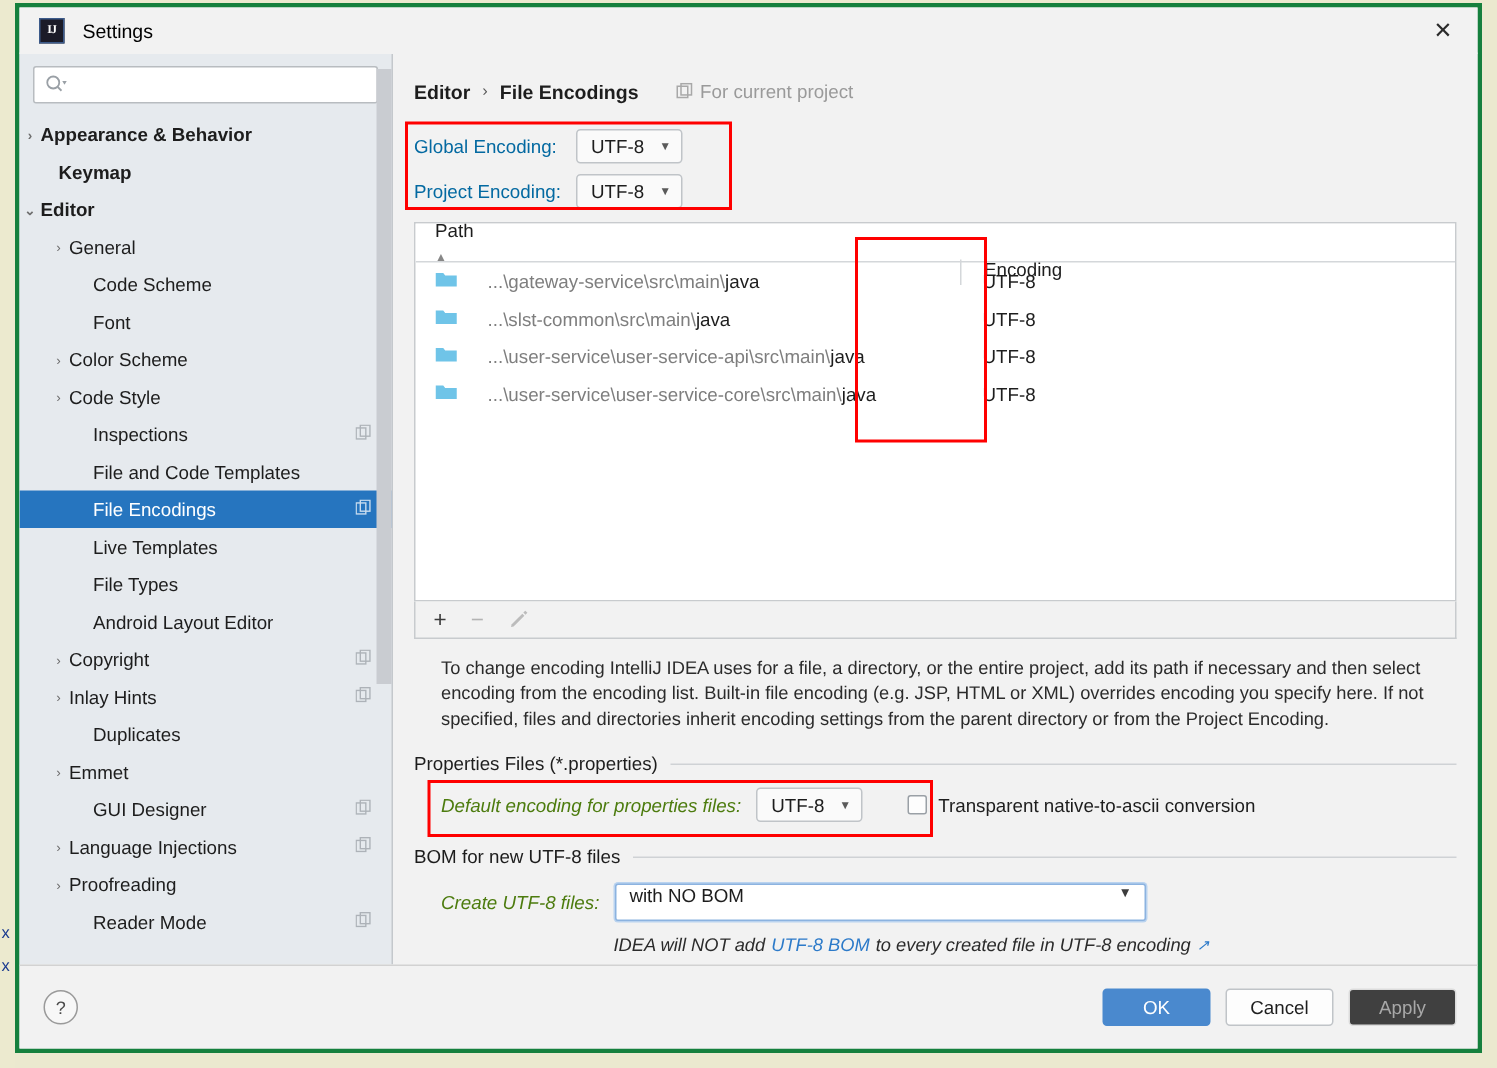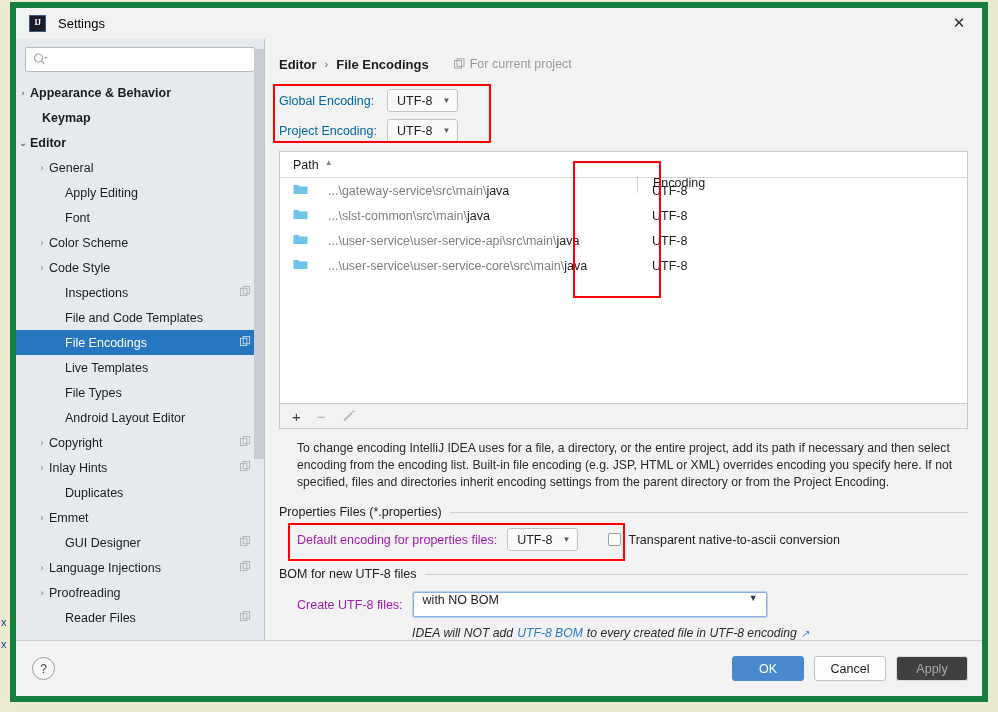--- a/index.html
+++ b/index.html
@@ -16,21 +16,21 @@
   }
   .desktop-artifact {
     position: absolute; font-size: 11px; color: #1a3a8f;
     font-family: "Liberation Sans", sans-serif;
   }
   .dialog {
     position: absolute;
     left: 10px; top: 2px;
     width: 978px; height: 700px;
     background: #f2f2f2;
-    border: 6px solid #15803d;
+    border: 3px solid #15803d;
     box-sizing: border-box;
     display: flex; flex-direction: column;
   }
   
   .titlebar {
     height: 30px; min-height: 30px;
     background: #f2f2f2;
     display: flex; align-items: center;
     position: relative;
     border-bottom: 1px solid #f2f2f2;
@@ -160,21 +160,21 @@
     display: flex; flex-direction: column;
     overflow: hidden;
   }
   .thead {
     height: 25px; display: flex; align-items: center;
     border-bottom: 1px solid #d4d7da;
     background: #fff;
     font-size: 12.5px; color: #1d1d1d;
     flex: 0 0 25px;
   }
-  .th-path { padding-left: 13px; display: flex; align-items: flex-start; gap: 6px; }
+  .th-path { padding-left: 13px; display: flex; align-items: flex-start; gap: 6px; flex-direction: column; }
   .sort-arrow { font-size: 8px; color: #878787; }
   .col-enc { width: 330px; padding-left: 15px; box-sizing: border-box;
              border-left: 1px solid #d4d7da; height: 17px; display:flex; align-items:flex-start;margin-top:39px;}
   .tbody { flex: 1; }
   .trow {
     height: 25px; display: flex; align-items: center;
     font-size: 12.5px; cursor: default;
   }
   .cell-path {
     flex: 1; display: flex; align-items: flex-end; gap: 20px;
@@ -201,21 +201,21 @@
   }
   
   .group { margin-top: 14px; position: relative; }
   .group-title {
     display: flex; align-items: center; gap: 8px;
     font-size: 12.5px; color: #1d1d1d; white-space: nowrap;
   }
   .group-title .rule { flex: 1; height: 1px; background: #cfd2d5; }
   .group-body { padding: 9px 0 0 18px; }
   .field-row { display: flex; align-items: center; }
-  .field-label { font-size: 12.5px; color: #a21caf; margin-right: 10px; }
+  .field-label { font-size: 12.5px; color: #4d7c0f; margin-right: 10px; font-style: italic; }
   .checkbox-box {
     width: 13px; height: 13px; border: 1px solid #9aa0a6;
     background: #fdfdfd; border-radius: 2px; box-sizing: border-box;
   }
   .check-label { font-size: 12.5px; color: #1d1d1d; margin-left: 7px; }
   .combo-wide {
     height: 25px; width: 354px;
     background: #fff;
     border: 1px solid #8cb3e0;
     box-shadow: 0 0 0 1px #bad3ef;
@@ -302,21 +302,21 @@
           <div class="tree-item bold" style="padding-left: 0px;">
             <span class="twisty">⌄</span>
             <span class="tree-label">Editor</span>
           </div>
           <div class="tree-item" style="padding-left: 19px;">
             <span class="twisty">›</span>
             <span class="tree-label">General</span>
           </div>
           <div class="tree-item" style="padding-left: 35px;">
             <span class="twisty"></span>
-            <span class="tree-label">Apply Editing</span>
+            <span class="tree-label">Code Scheme</span>
           </div>
           <div class="tree-item" style="padding-left: 35px;">
             <span class="twisty"></span>
             <span class="tree-label">Font</span>
           </div>
           <div class="tree-item" style="padding-left: 19px;">
             <span class="twisty">›</span>
             <span class="tree-label">Color Scheme</span>
           </div>
           <div class="tree-item" style="padding-left: 19px;">
@@ -394,21 +394,21 @@
                 <rect x="0.5" y="2.5" width="7" height="8" fill="none" stroke="#9aa0a6" stroke-width="1"></rect>
                 <rect x="3.5" y="0.5" width="7" height="8" fill="none" stroke="#9aa0a6" stroke-width="1"></rect>
               </svg></span>
           </div>
           <div class="tree-item" style="padding-left: 19px;">
             <span class="twisty">›</span>
             <span class="tree-label">Proofreading</span>
           </div>
           <div class="tree-item" style="padding-left: 35px;">
             <span class="twisty"></span>
-            <span class="tree-label">Reader Files</span>
+            <span class="tree-label">Reader Mode</span>
             <span class="copy-badge"><svg width="11" height="11" viewBox="0 0 12 12">
                 <rect x="0.5" y="2.5" width="7" height="8" fill="none" stroke="#9aa0a6" stroke-width="1"></rect>
                 <rect x="3.5" y="0.5" width="7" height="8" fill="none" stroke="#9aa0a6" stroke-width="1"></rect>
               </svg></span>
           </div>
         </div>
       <div class="scroll-track"></div>
     </div>
 
     <div class="content">

